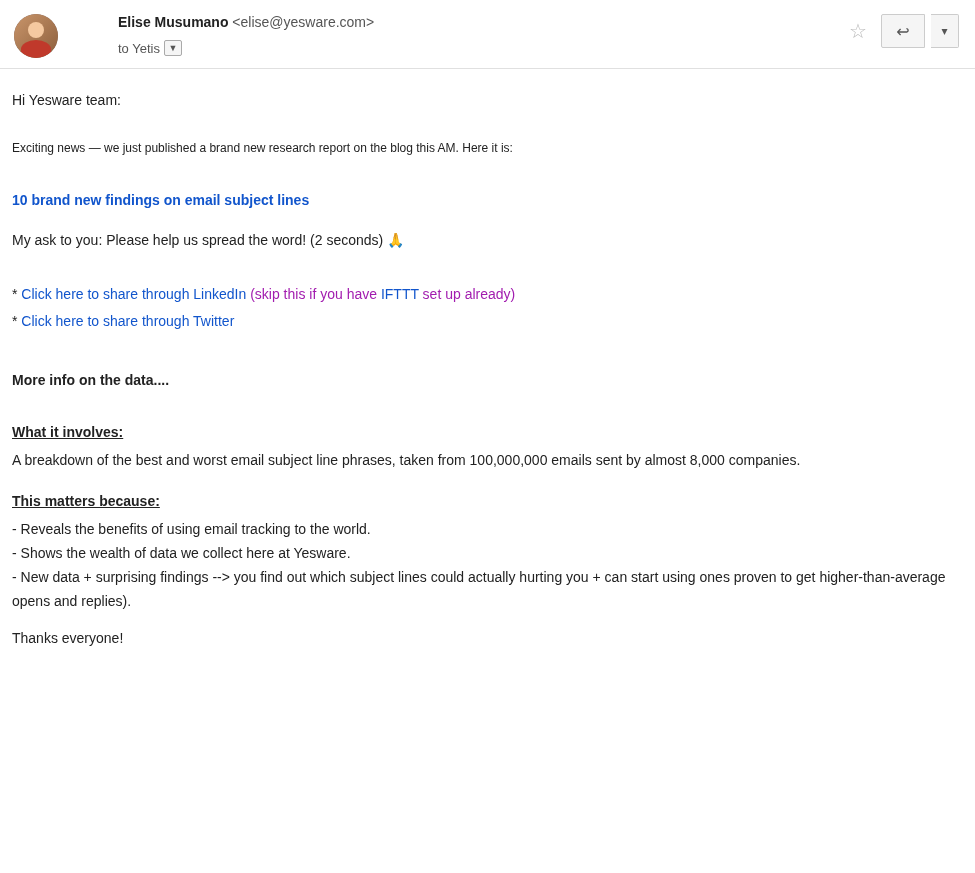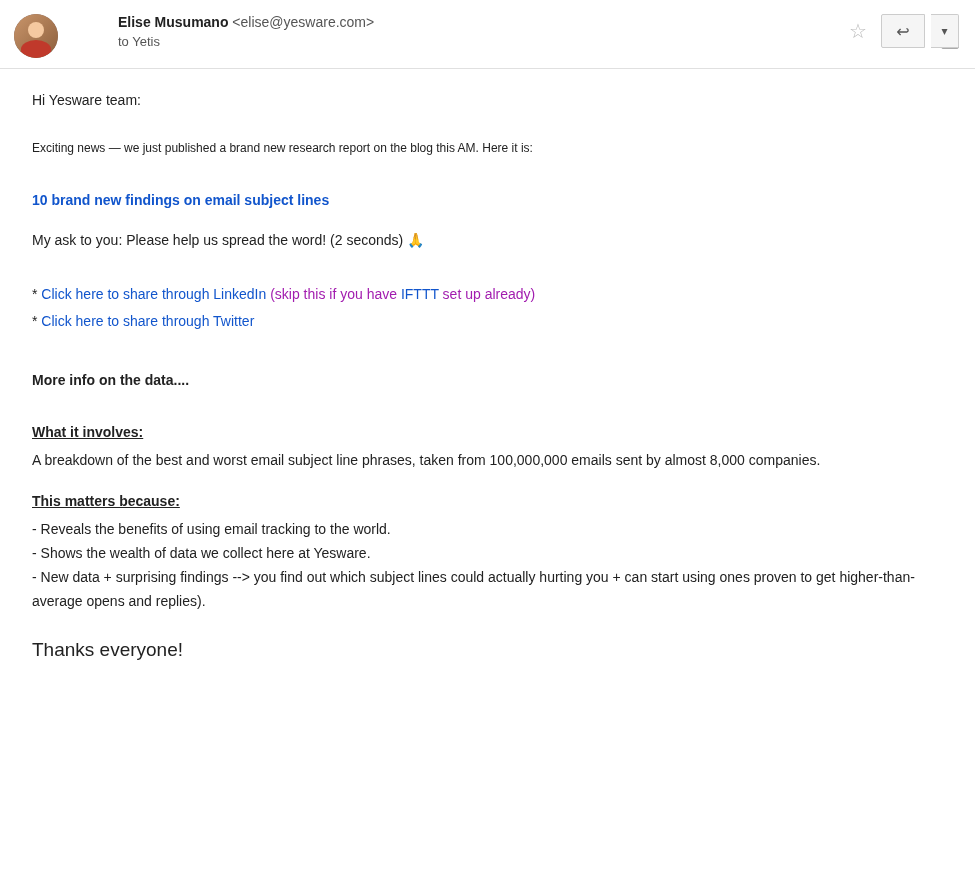--- a/index.html
+++ b/index.html
@@ -91,24 +91,23 @@
     }
 
     .sender-email {
       font-weight: normal;
       color: #555;
     }
 
     .recipient-line {
       display: flex;
       align-items: center;
-      margin-top: 3px;
+      margin-top: 10px;
       font-size: 13px;
       color: #555;
-      justify-content: space-between;
     }
 
     .recipient-text {
       font-size: 13px;
       color: #555;
     }
 
     .dropdown-btn {
       display: inline-flex;
       align-items: center;
@@ -169,21 +168,21 @@
       border: 1px solid #ccc;
       border-left: none;
       background: #f5f5f5;
       cursor: pointer;
       font-size: 12px;
       color: #555;
       border-radius: 0 2px 2px 0;
     }
 
     .email-body {
-      padding: 20px 16px 30px 32px;
+      padding: 20px 16px 30px 12px;
       line-height: 1.6;
     }
 
     .greeting {
       margin-bottom: 14px;
       font-size: 14px;
     }
 
     .intro-text {
       margin-bottom: 16px;
@@ -238,22 +237,21 @@
       margin-bottom: 6px;
     }
 
     .subsection-body {
       font-size: 14px;
       margin-bottom: 18px;
       line-height: 1.6;
     }
 
     .closing {
-      font-size: 19px;
-      margin-top: 8px;
+      font-size: 14px;
     }
 
     .bullet-list {
       font-size: 14px;
       line-height: 1.7;
     }
 
     .blank-line {
       height: 14px;
     }

